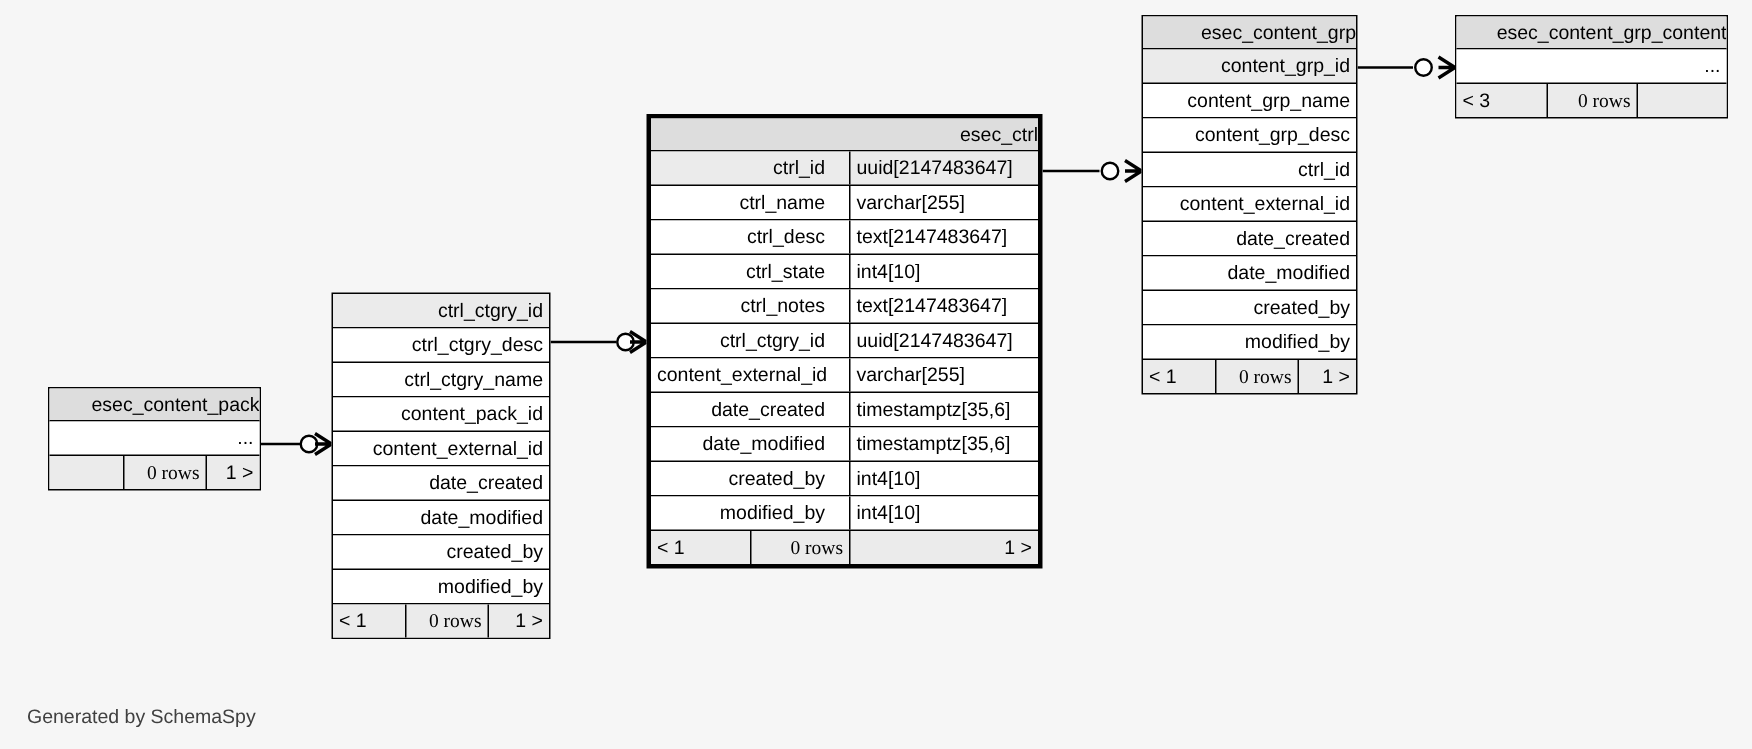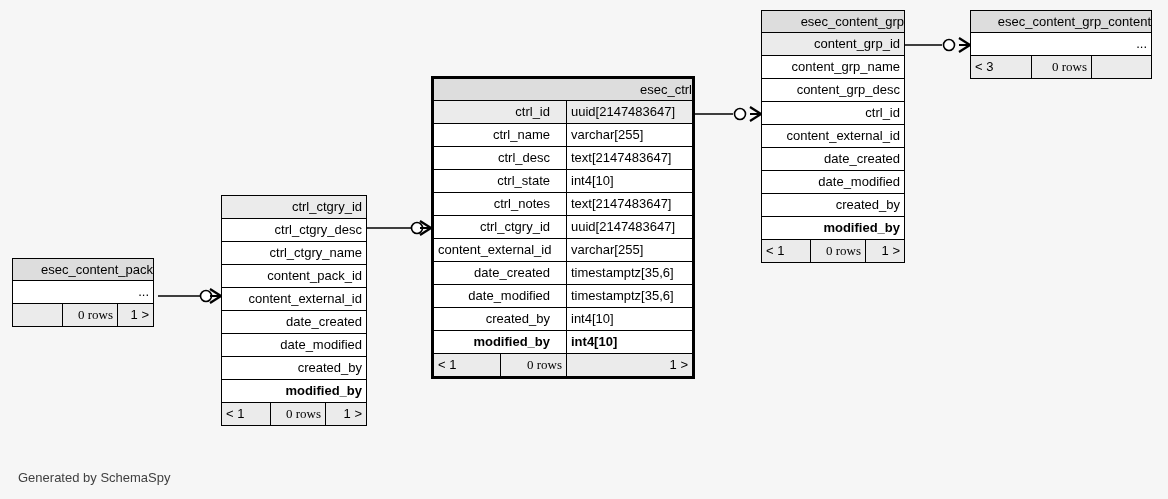--- a/index.html
+++ b/index.html
@@ -57,21 +57,21 @@
   }
 
   .row {
     box-sizing: border-box;
     display: flex;
     height: 23px;
     border-bottom: 1px solid #000;
     background: #ffffff;
   }
   .row.pk { background: #ebebeb; }
-  .row.last { border-bottom: 1px solid #000; font-weight: bold; }
+  .row.last { border-bottom: 1px solid #000; }
 
   .cell-name {
     box-sizing: border-box;
     flex: 1 1 auto;
     padding: 0 4px;
     font-size: 13px;
     line-height: 22px;
     white-space: nowrap;
     overflow: hidden;
     text-align: right;
@@ -100,21 +100,21 @@
     line-height: 21px;
     padding: 0 4px;
     white-space: nowrap;
     overflow: hidden;
   }
   .foot .f-left   { text-align: left; }
   .foot .f-mid    { text-align: right; border-left: 1px solid #000; font-family: Liberation Serif, serif; }
   .foot .f-right  { text-align: right; border-left: 1px solid #000; flex: 1 1 auto; }
 
   
-  #t-content-pack { left: 12px;  top: 258px; width: 142px; }
+  #t-content-pack { left: 32px;  top: 258px; width: 142px; }
   #t-content-pack .foot .f-left { flex: 0 0 49px; }
   #t-content-pack .foot .f-mid  { flex: 0 0 55px; }
 
   #t-ctrl-ctgry { left: 221px; top: 195px; width: 146px; }
   #t-ctrl-ctgry .foot .f-left { flex: 0 0 48px; }
   #t-ctrl-ctgry .foot .f-mid  { flex: 0 0 55px; }
 
   #t-ctrl { left: 431px; top: 76px; width: 264px; }
   #t-ctrl .cell-type { flex: 0 0 126px; margin-left: 12px; }
   #t-ctrl .foot .f-left { flex: 0 0 66px; }

